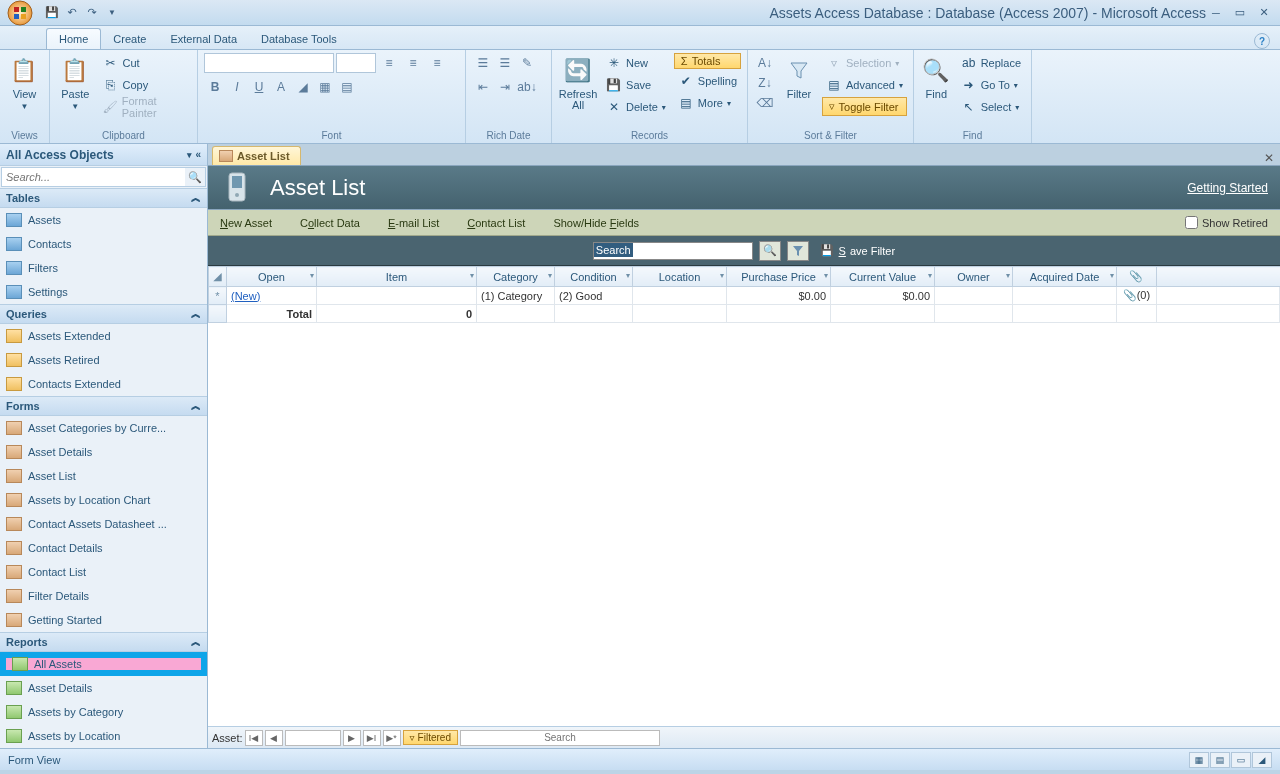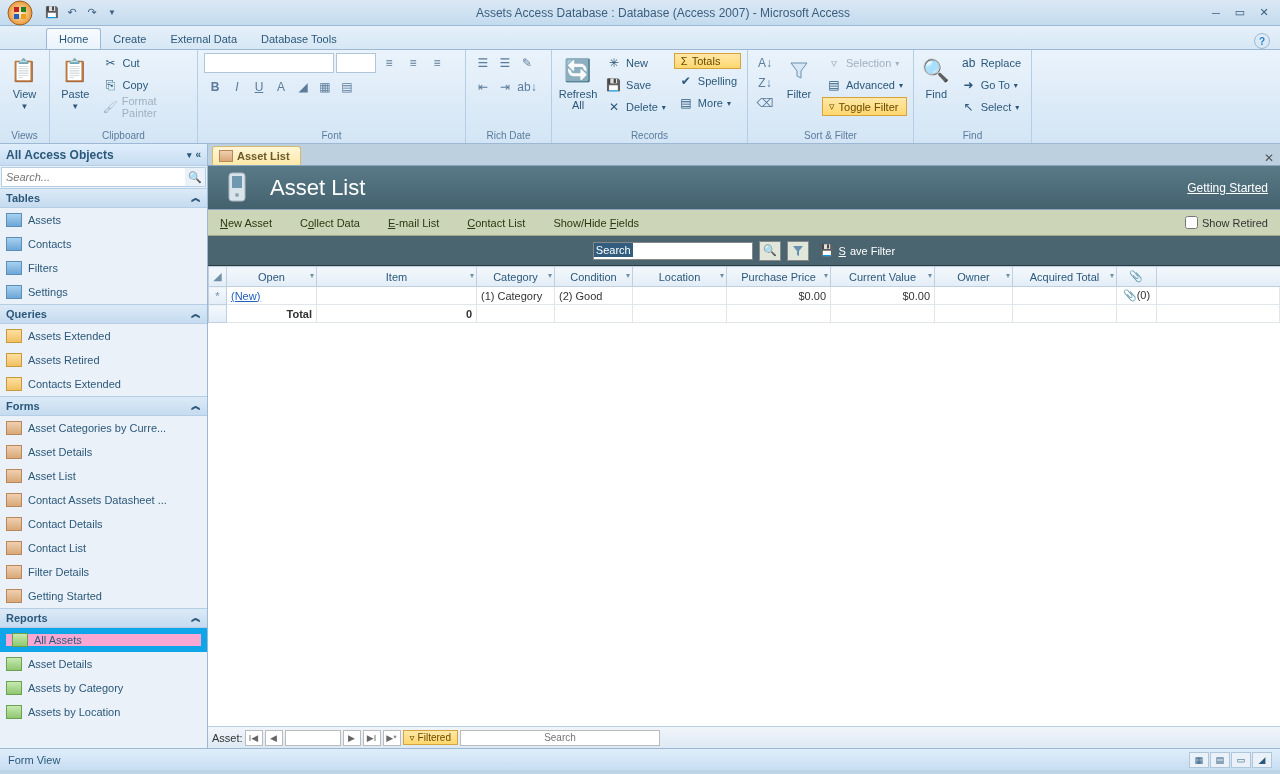--- a/index.html
+++ b/index.html
@@ -3,21 +3,21 @@
 <meta charset="utf-8">
 <style>
 * { box-sizing: border-box; margin: 0; padding: 0; font-family: "Segoe UI", Tahoma, sans-serif; }
 body { width: 1280px; height: 774px; background: #bcd4e6; overflow: hidden; font-size: 11px; color: #333; }
 
 
 .titlebar { height: 26px; background: linear-gradient(#dbe8f4,#c3dbef); display:flex; align-items:center; border-bottom:1px solid #9bb9d4; }
 .titlebar .office-btn { width:40px; height:26px; display:flex; align-items:center; justify-content:center; }
 .titlebar .qat { display:flex; gap:4px; padding-left:4px;}
 .titlebar .qat span { width:16px; height:16px; display:inline-flex; align-items:center; justify-content:center; color:#3d6080; }
-.titlebar .title { flex:1; text-align:center; color:#3b5e7e; font-size:12px;}
+.titlebar .title { flex:1; text-align:right; color:#3b5e7e; font-size:14px;}
 .titlebar .wincontrols { display:flex; gap:4px; padding-right:6px;}
 .titlebar .wincontrols span { width:20px; height:14px; display:inline-flex; align-items:center; justify-content:center; color:#3d6080; }
 
 
 .tabbar { height:24px; background:linear-gradient(#e5f0f9,#d7e7f5); display:flex; align-items:flex-end; padding-left:46px; border-bottom:1px solid #9bb9d4;}
 .tab { padding:4px 12px; color:#2b587a; cursor:default;}
 .tab.active { background:linear-gradient(#f7fbff,#eaf3fb); border:1px solid #9bb9d4; border-bottom:none; border-radius:3px 3px 0 0; color:#2b587a;}
 .help-icon { margin-left:auto; margin-right:10px; color:#2b80c6; font-weight:bold; width:16px; height:16px; border:1px solid #9bb9d4; border-radius:50%; display:flex; align-items:center; justify-content:center; font-size:10px;}
 
 
@@ -382,20 +382,24 @@
       <div class="navitem">
           <span class="nico ico-form"></span>
           <span>Asset Details</span>
         </div>
       <div class="navitem">
           <span class="nico ico-form"></span>
           <span>Asset List</span>
         </div>
       <div class="navitem">
           <span class="nico ico-form"></span>
+          <span>Assets by Location Chart</span>
+        </div>
+      <div class="navitem">
+          <span class="nico ico-form"></span>
           <span>Contact Assets Datasheet ...</span>
         </div>
       <div class="navitem">
           <span class="nico ico-form"></span>
           <span>Contact Details</span>
         </div>
       <div class="navitem">
           <span class="nico ico-form"></span>
           <span>Contact List</span>
         </div>
@@ -478,21 +482,21 @@
             <tr>
           <th class="rowhdr">◢</th>
           <th style="width:90px"><span>Open</span><span class="dd">▾</span></th>
           <th style="width:160px"><span>Item</span><span class="dd">▾</span></th>
           <th style="width:78px"><span>Category</span><span class="dd">▾</span></th>
           <th style="width:78px"><span>Condition</span><span class="dd">▾</span></th>
           <th style="width:94px"><span>Location</span><span class="dd">▾</span></th>
           <th style="width:104px"><span>Purchase Price</span><span class="dd">▾</span></th>
           <th style="width:104px"><span>Current Value</span><span class="dd">▾</span></th>
           <th style="width:78px"><span>Owner</span><span class="dd">▾</span></th>
-          <th style="width:104px"><span>Acquired Total</span><span class="dd">▾</span></th>
+          <th style="width:104px"><span>Acquired Date</span><span class="dd">▾</span></th>
           <th style="width:40px"><span>📎</span></th>
           <th style="border-right:none"></th>
         </tr>
         <tr>
           <td class="rowhdr">*</td>
           <td style="text-align:left"><span class="newlink">(New)</span></td>
           <td></td>
           <td>(1) Category</td>
           <td>(2) Good</td>
           <td></td>

